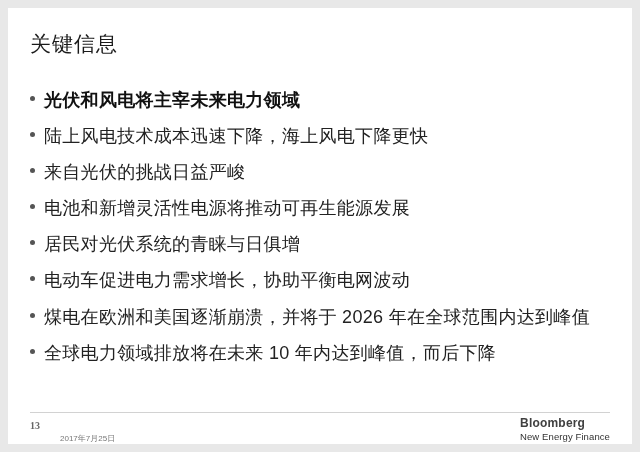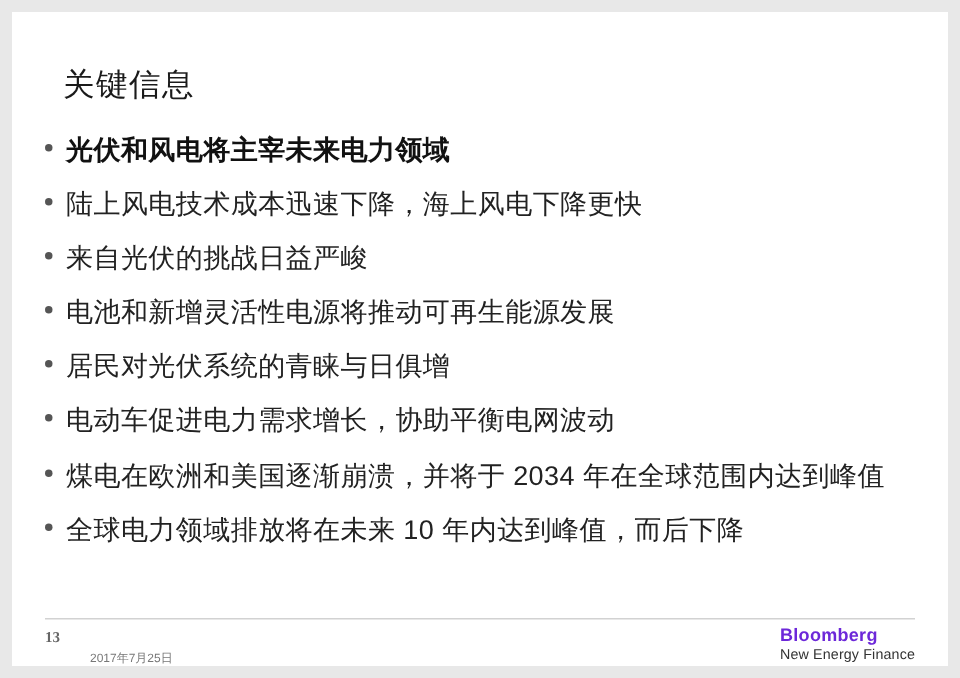--- a/index.html
+++ b/index.html
@@ -23,21 +23,21 @@
     overflow: hidden;
   }
   .title {
     position: absolute;
     left: 22px;
     top: 22px;
     font-size: 21px;
     color: #1a1a1a;
     letter-spacing: 1px;
     font-weight: normal;
-    margin: 12px;
+    margin: 0;
   }
   .bullets {
     position: absolute;
     left: 22px;
     top: 82px;
     right: 20px;
     margin: 0;
     padding: 0;
     list-style: none;
   }
@@ -93,21 +93,21 @@
   .logo {
     position: absolute;
     right: 22px;
     top: 408px;
     text-align: left;
     line-height: 1.25;
   }
   .logo .l1 {
     font-size: 12px;
     font-weight: bold;
-    color: #6d28d9;
+    color: #404040;
     letter-spacing: 0.2px;
   }
   .logo .l2 {
     font-size: 9.5px;
     color: #333333;
     letter-spacing: 0.1px;
     text-align: right;
   }
 </style>
 </head>
@@ -137,21 +137,21 @@
     <li class="bullet">
       <span class="dot"></span>
       <span class="text">居民对光伏系统的青睐与日俱增</span>
     </li>
     <li class="bullet">
       <span class="dot"></span>
       <span class="text">电动车促进电力需求增长，协助平衡电网波动</span>
     </li>
     <li class="bullet">
       <span class="dot"></span>
-      <span class="text">煤电在欧洲和美国逐渐崩溃，并将于 2034 年在全球范围内达到峰值</span>
+      <span class="text">煤电在欧洲和美国逐渐崩溃，并将于 2026 年在全球范围内达到峰值</span>
     </li>
     <li class="bullet">
       <span class="dot"></span>
       <span class="text">全球电力领域排放将在未来 10 年内达到峰值，而后下降</span>
     </li>
   </ul>
 
   <div class="footer-rule"></div>
 
   <div class="page-num">13</div>

